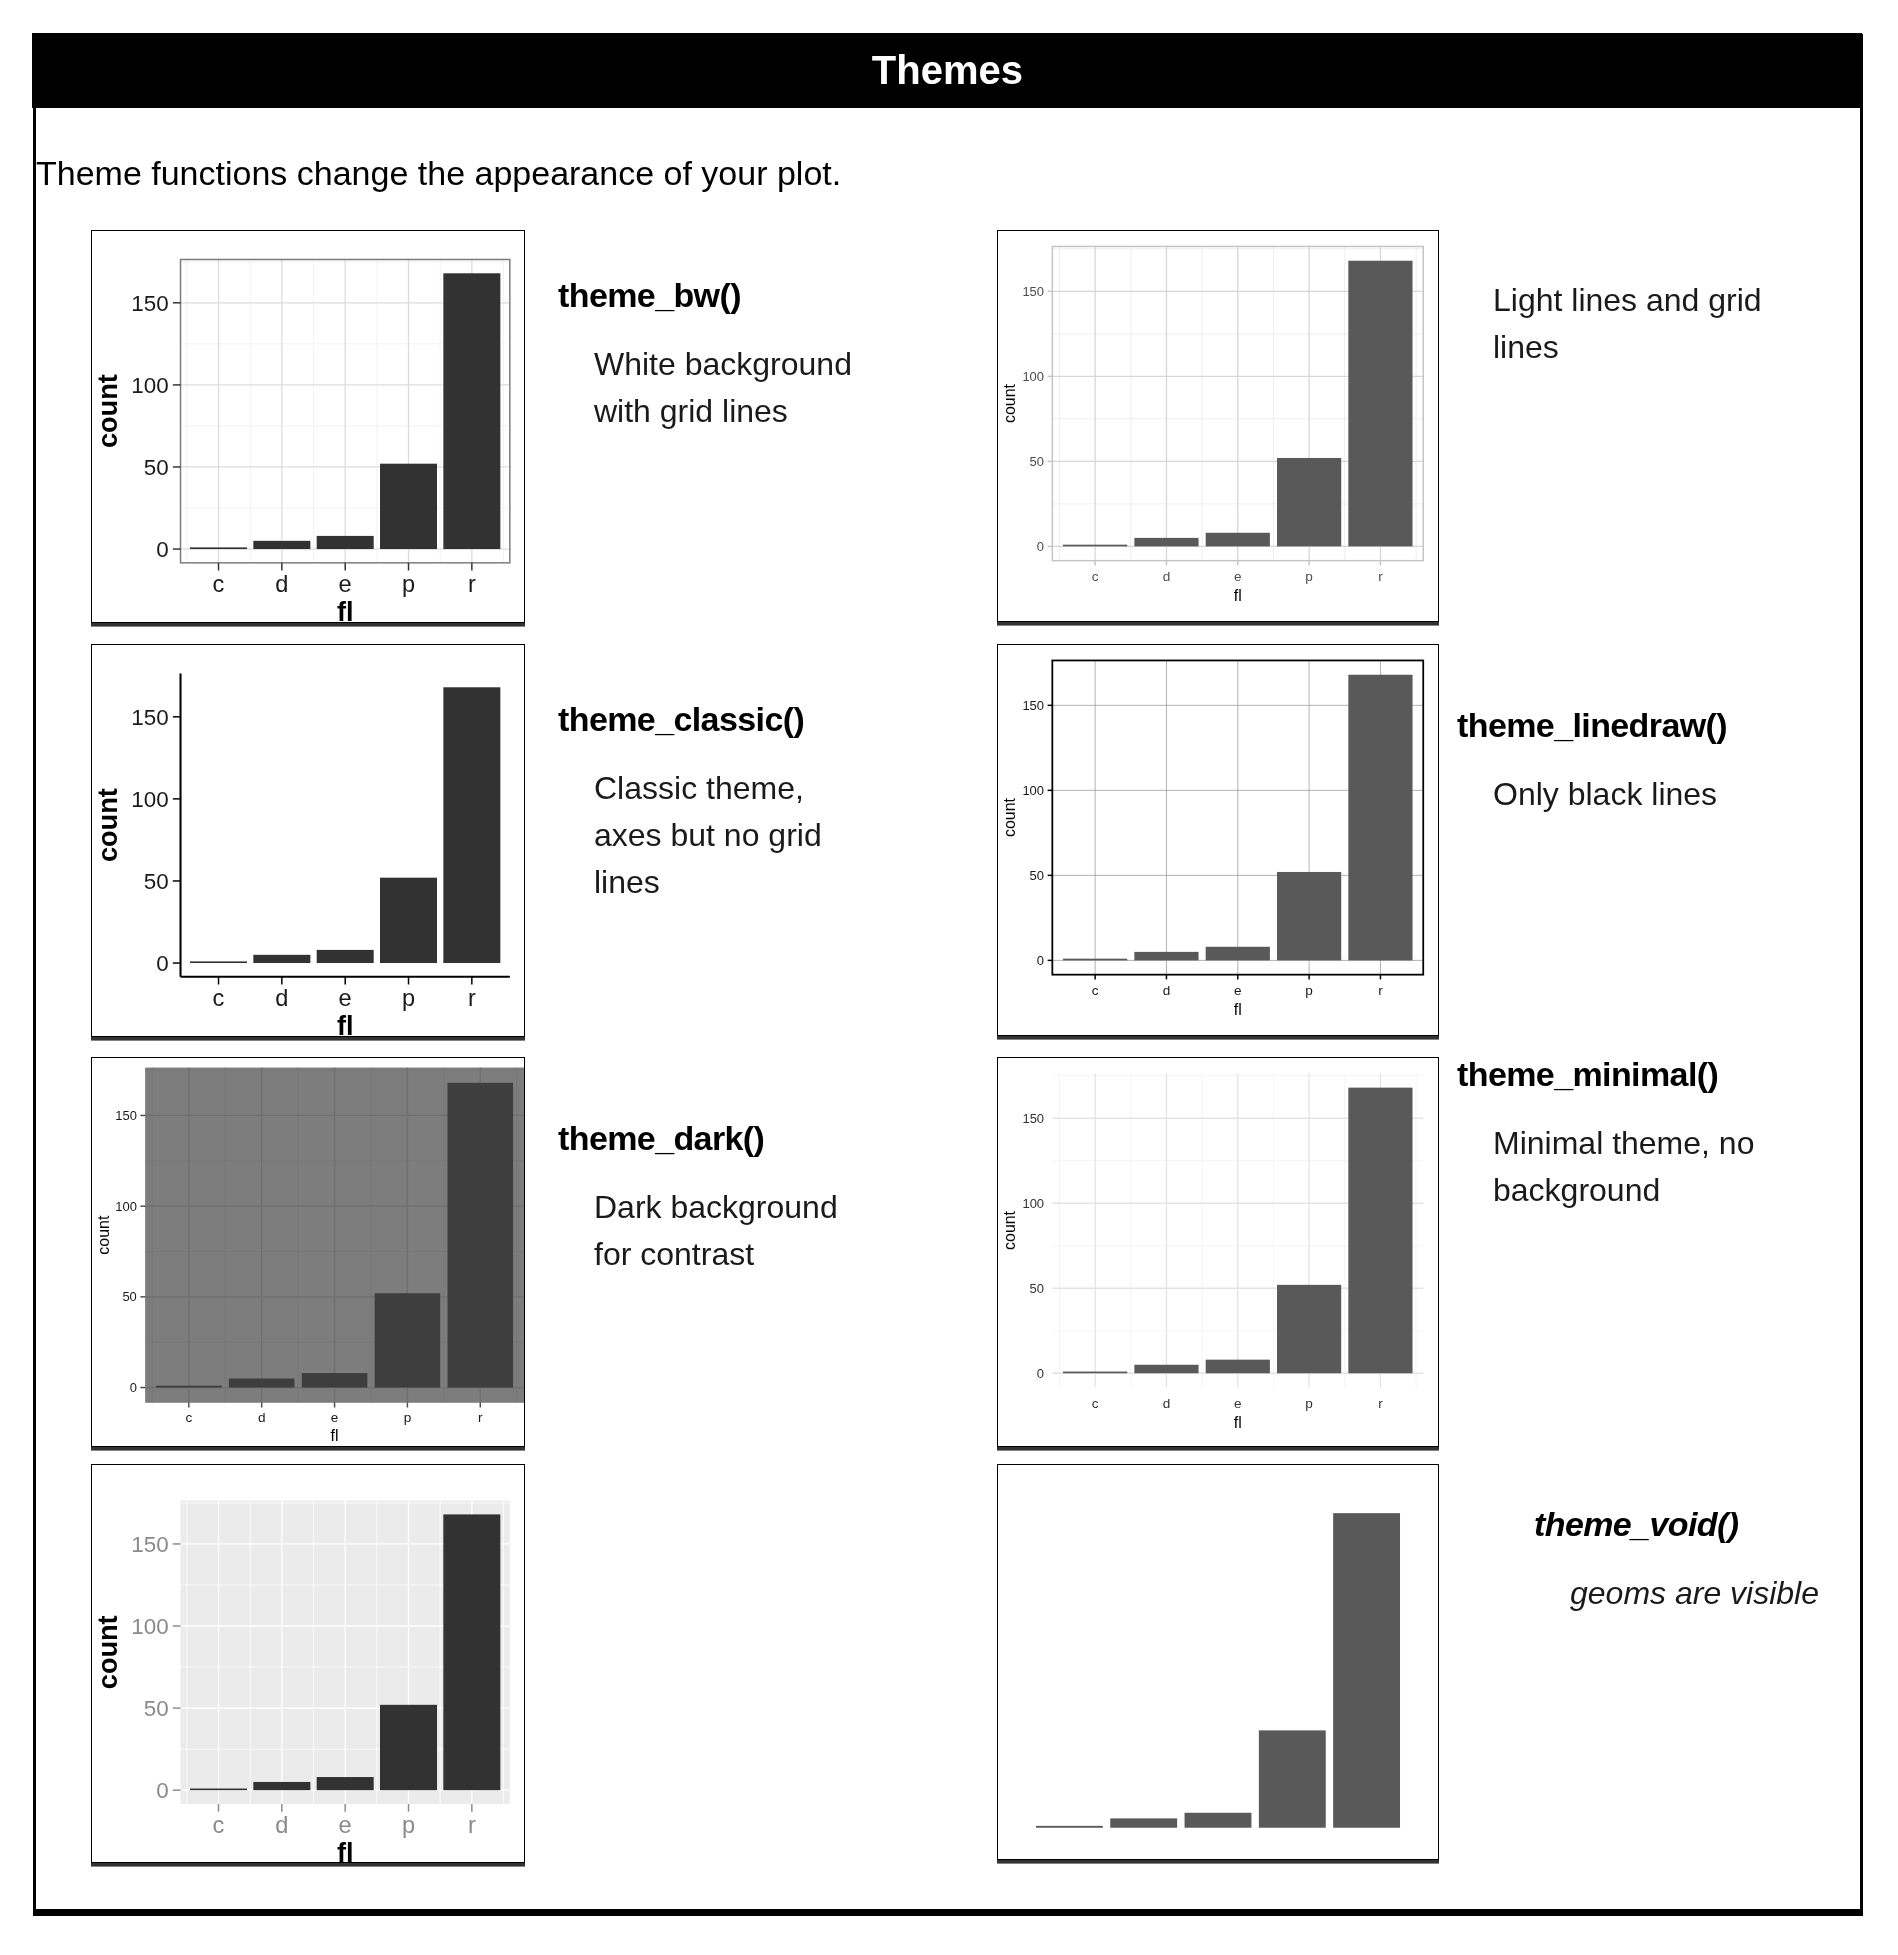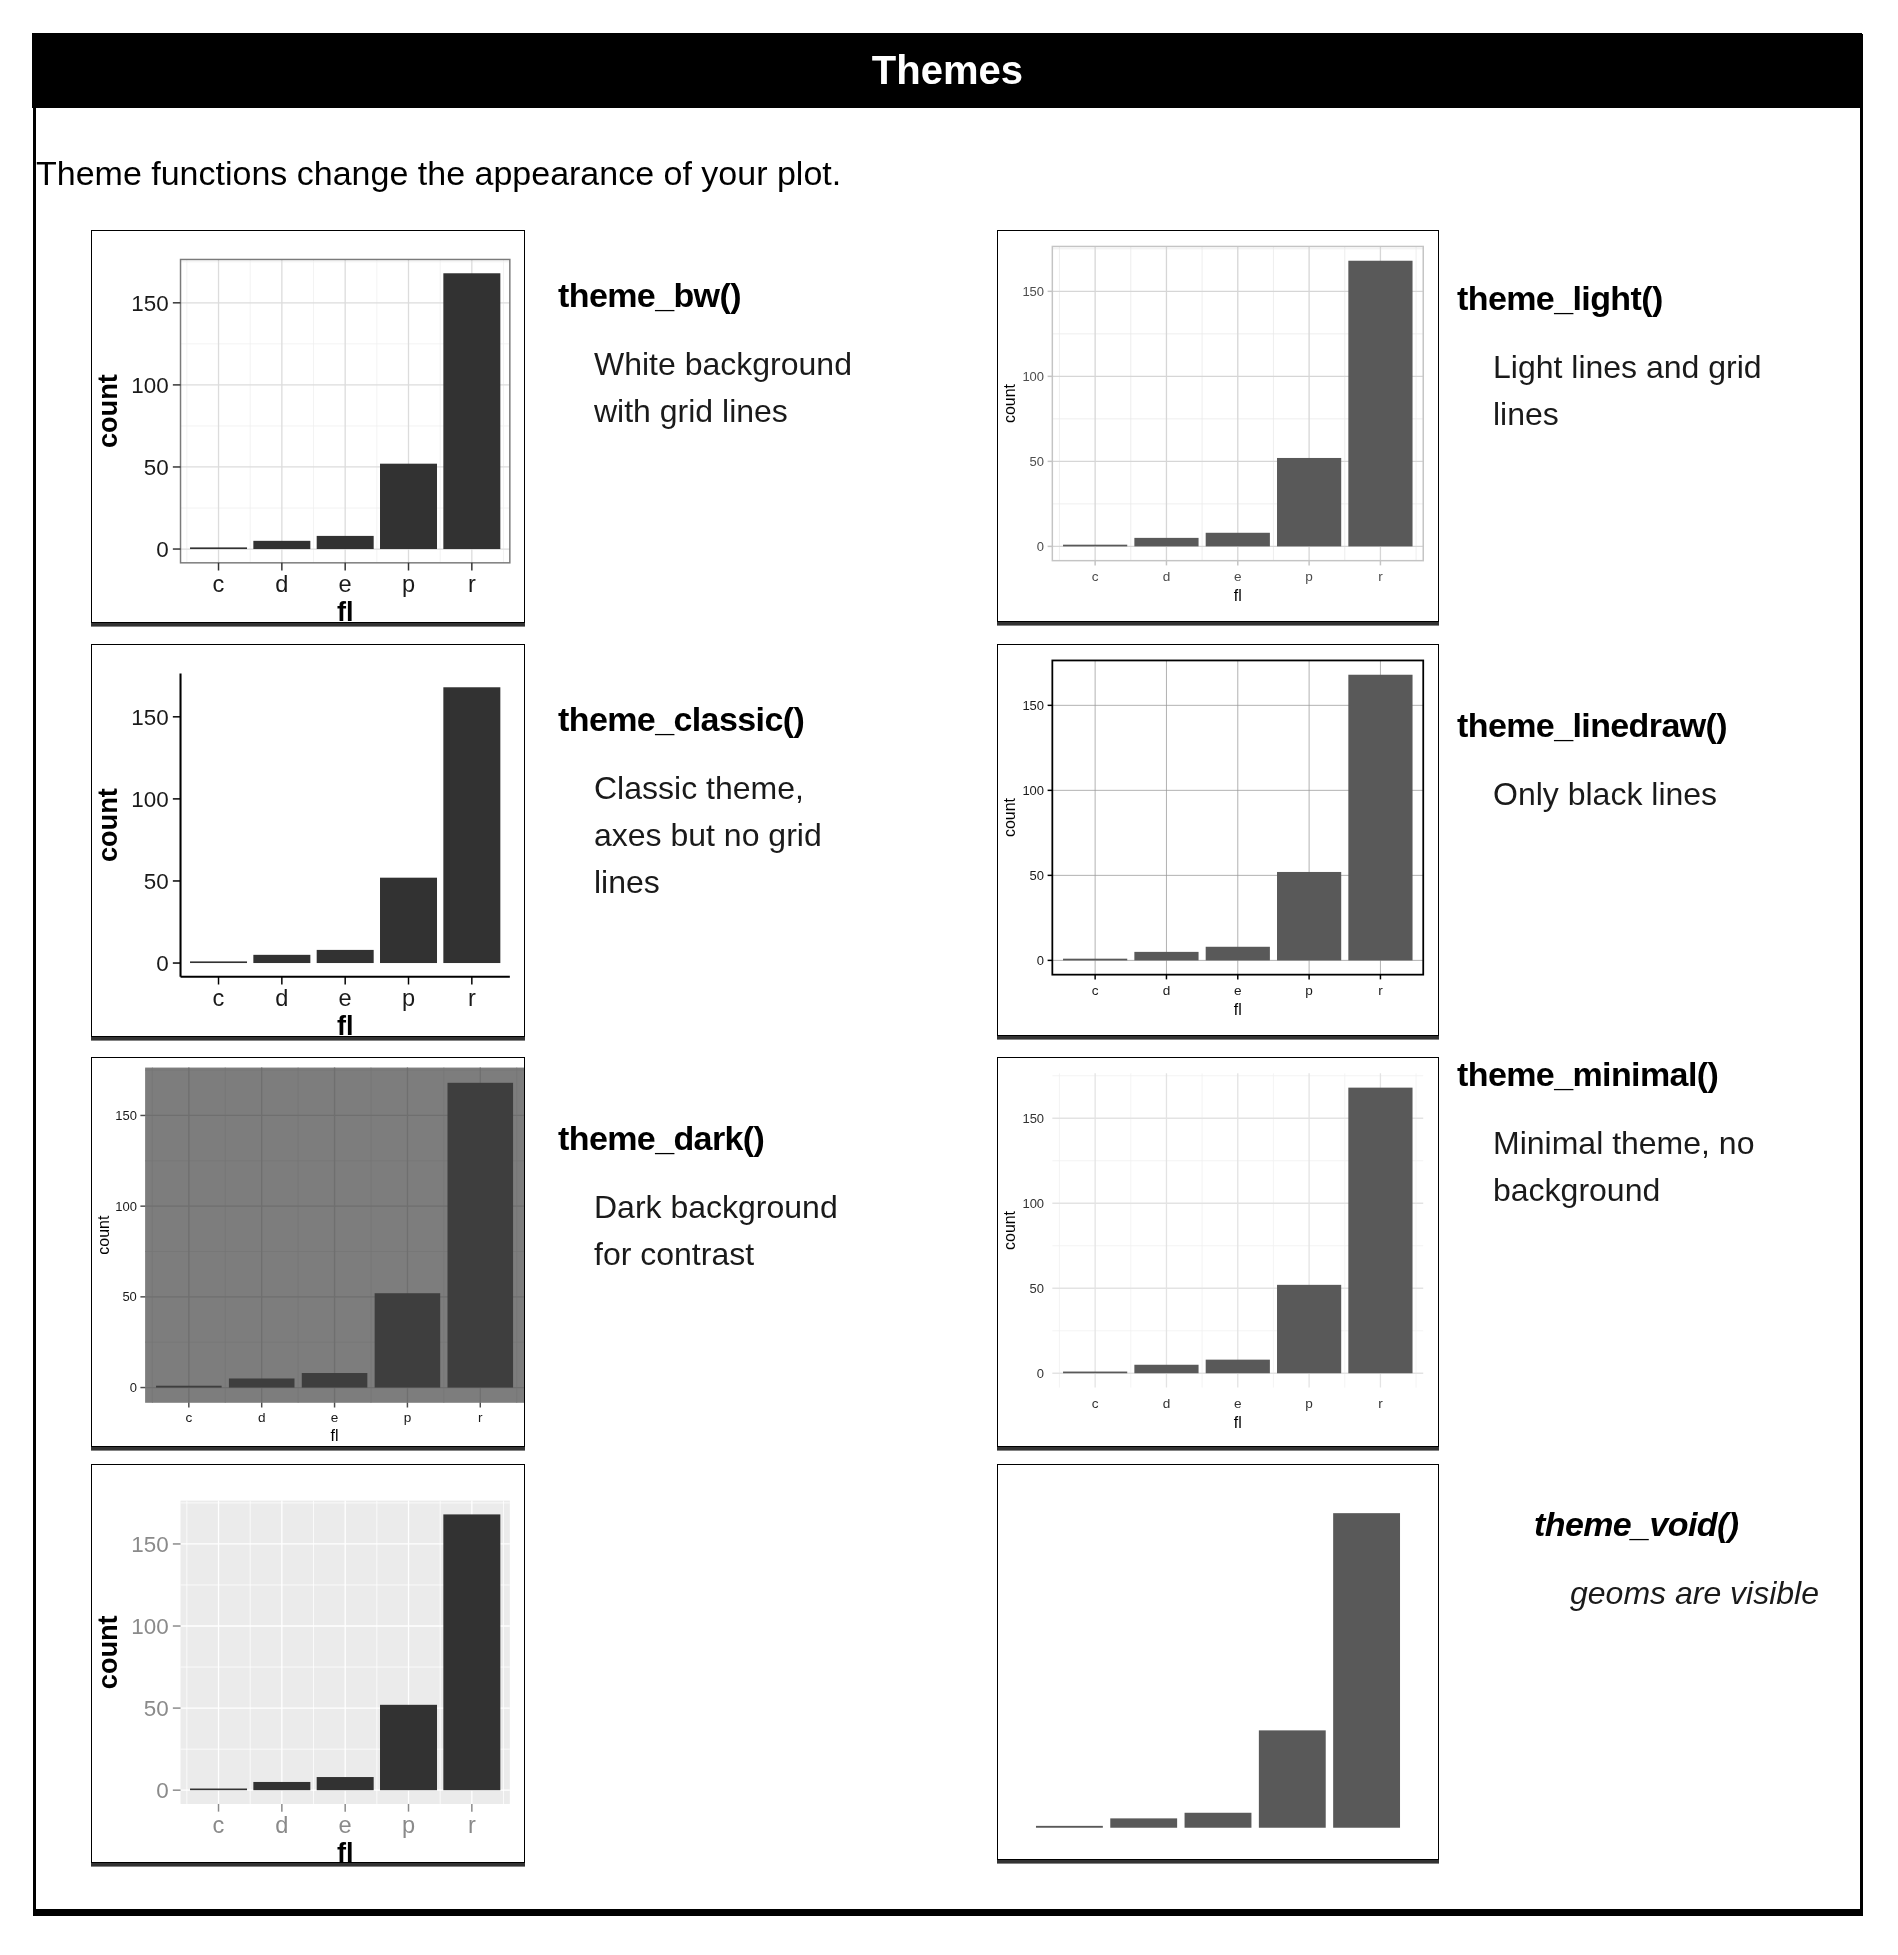--- a/index.html
+++ b/index.html
@@ -358,21 +358,20 @@
     </div>
 
   <div class="label-block" id="label-0" style="left:522px; top:237px; width:380px;">
     <div class="fn-name">theme_bw()</div>
     <div class="fn-desc">
         <div>White background</div>
         <div>with grid lines</div>
       </div>
   </div>
   <div class="label-block" id="label-1" style="left:1421px;top:240px; width:403px;">
-    <div class="fn-name">theme_light()</div>
     <div class="fn-desc">
         <div>Light lines and grid</div>
         <div>lines</div>
       </div>
   </div>
   <div class="label-block" id="label-2" style="left:522px; top:661px;width:380px;">
     <div class="fn-name">theme_classic()</div>
     <div class="fn-desc">
         <div>Classic theme,</div>
         <div>axes but no grid</div>

